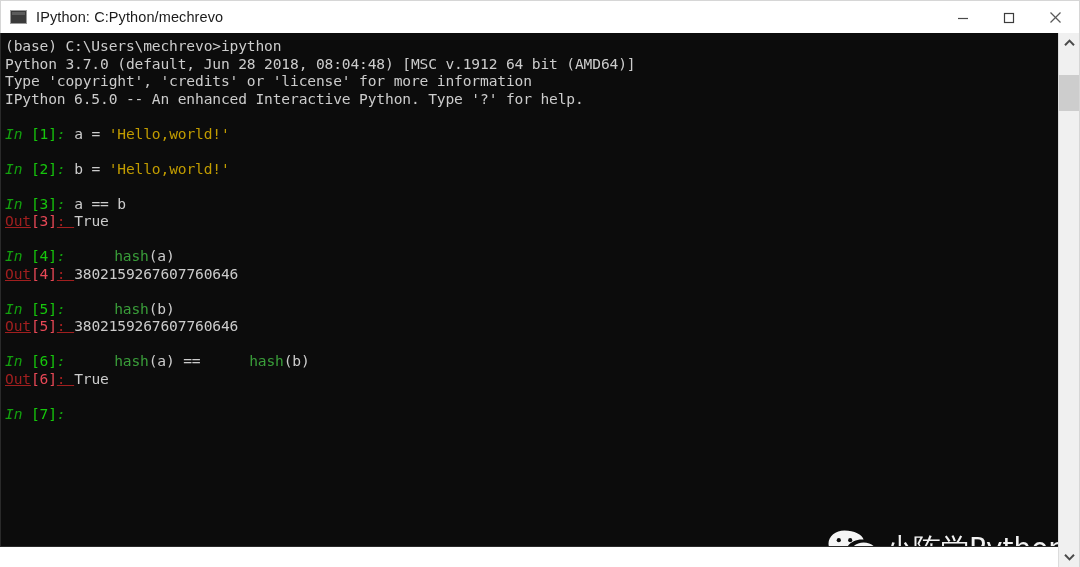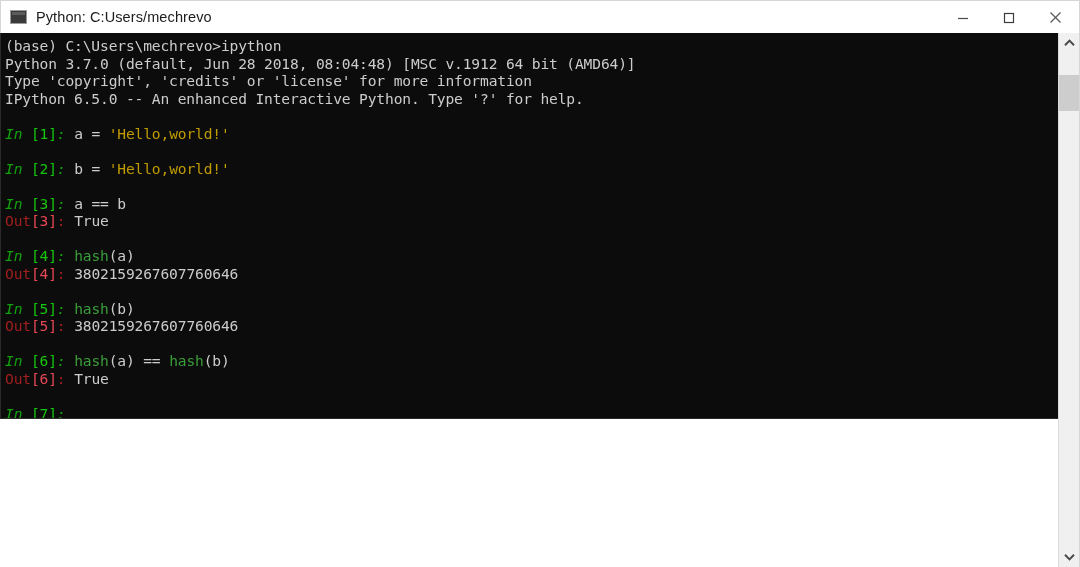--- a/index.html
+++ b/index.html
@@ -78,21 +78,21 @@
     background: #ffffff;
   }
   .winbtn svg { display: block; }
 
   
   .term-outer {
     position: absolute;
     left: 0;
     top: 33px;
     width: 1080px;
-    height: 386px;
+    height: 514px;
     background: #737373;
     border-left: 1px solid #2a2a2a;
     border-bottom: 1px solid #2a2a2a;
     box-sizing: border-box;
     overflow: hidden;
   }
   .term-screen {
     position: absolute;
     left: 0; top: 0;
     width: 1058px;
@@ -109,24 +109,24 @@
     line-height: 17.5px;
     white-space: pre;
     color: #cccccc;
     letter-spacing: -0.15px;
   }
   .term-line { height: 17.5px; white-space: pre; }
 
   .c-white  { color: #cccccc; }
   .c-in     { color: #13a10e; font-style: italic; }
   .c-innum  { color: #16c60c; }
-  .c-out    { color: #a01f1f; }
+  .c-out    { color: #a01f1f; text-decoration: underline; }
   .c-outnum { color: #e74856; }
   .c-str    { color: #c19c00; text-align: center; }
-  .c-fn     { color: #3a9e3a; }
+  .c-fn     { color: #3a9e3a; margin-left: 40px; }
 
   
   .watermark {
     position: absolute;
     left: 826px;
     top: 493px;
     display: flex;
     align-items: center;
     height: 46px;
     pointer-events: none;
@@ -186,21 +186,21 @@
     background: #cdcdcd;
   }
 </style>
 </head>
 <body>
 
 <div class="window">
 
   <div class="titlebar">
     <div class="title-icon"></div>
-    <div class="title-text">Python: C:Users/mechrevo</div>
+    <div class="title-text">IPython: C:Python/mechrevo</div>
 
     <div class="winbtns">
       <div class="winbtn">
         <svg width="12" height="12" viewBox="0 0 12 12" aria-hidden="true">
           <line x1="1" y1="6.5" x2="11" y2="6.5" stroke="#4a4a4a" stroke-width="1.2"></line>
         </svg>
       </div>
       <div class="winbtn">
         <svg width="12" height="12" viewBox="0 0 12 12" aria-hidden="true">
           <rect x="1.5" y="1.5" width="9" height="9" fill="none" stroke="#3c3c3c" stroke-width="1.2"></rect>

